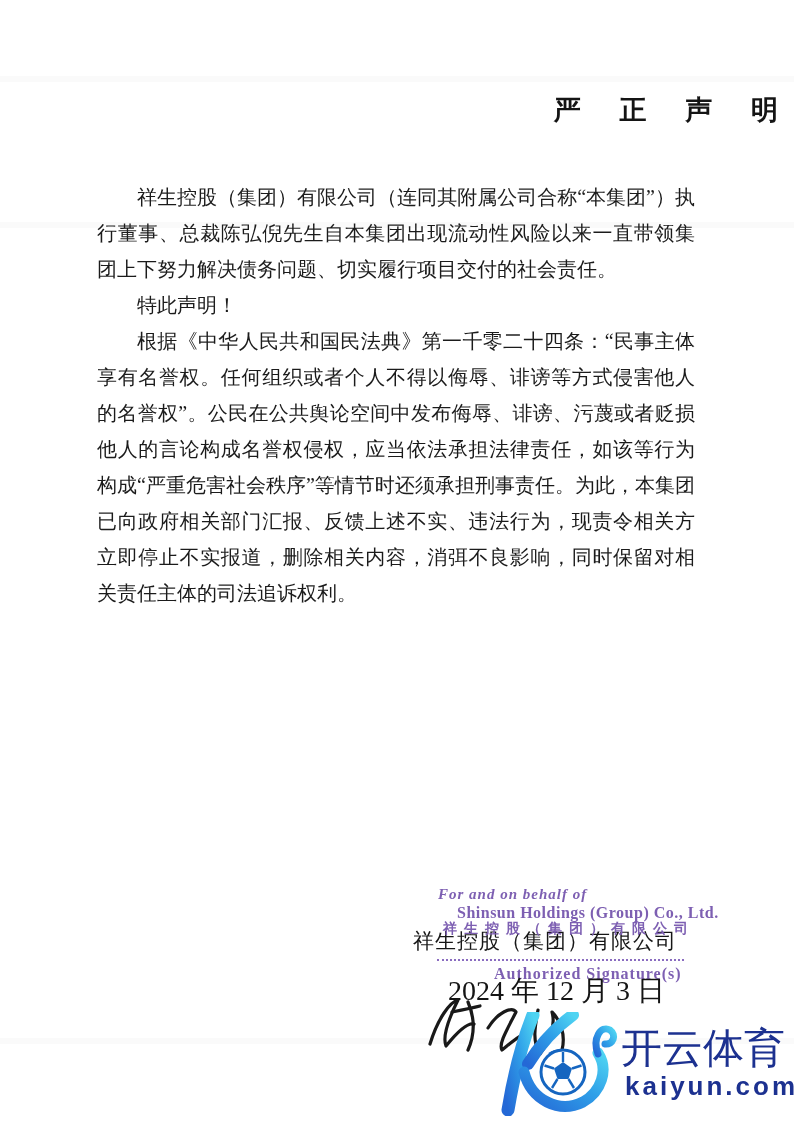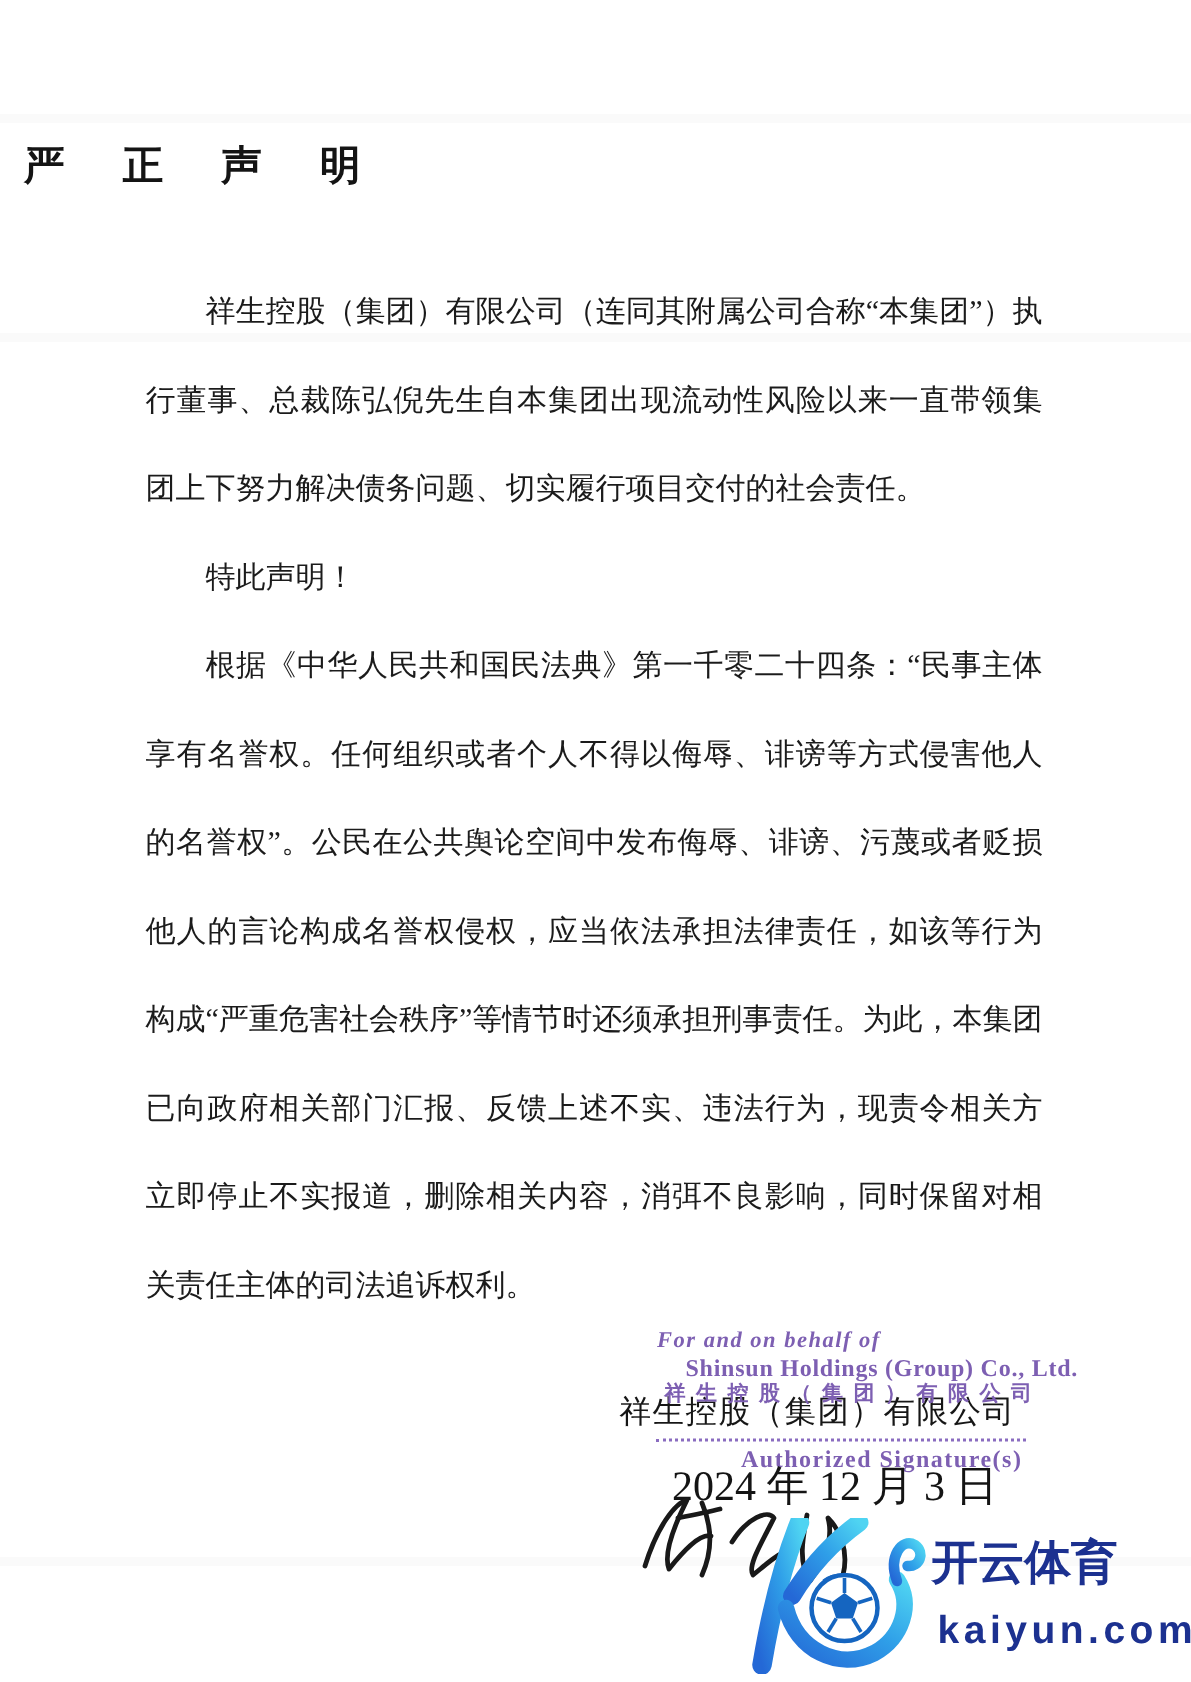--- a/index.html
+++ b/index.html
@@ -7,45 +7,45 @@
     position:relative;
     width:794px;height:1121px;
     background:#ffffff;
     overflow:hidden;
     font-family:"Liberation Serif","DejaVu Serif",serif;
     color:#1d1d1d;
   }
   .scan-band{position:absolute;left:0;width:100%;height:6px;background:rgba(0,0,0,0.018);}
   .doc-title{
     position:absolute;top:92px;left:0;width:100%;
-    text-align:left;
+    text-align:right;
     font-size:27px;font-weight:700;
     letter-spacing:16px;text-indent:16px;
     color:#141414;
   }
   .doc-body{
     position:absolute;top:179px;left:97px;width:598px;
-    font-size:20px;line-height:59px;
+    font-size:20px;line-height:36px;
     text-align:justify;
     color:#1b1b1b;
   }
   .doc-body p{margin:0;text-indent:2em;}
   .abs{position:absolute;}
   .stamp{color:#7d5fb2;text-align:center;}
   .stamp-en1{left:438px;top:886px;font-size:15px;font-style:italic;font-weight:600;letter-spacing:1px;}
   .stamp-en2{left:436px;top:904px;font-size:16px;font-weight:700;letter-spacing:0.5px;margin-left:21px;}
   .stamp-cn{left:443px;top:920px;font-size:14px;font-weight:600;letter-spacing:7px;white-space:nowrap;}
   .company-black{left:413px;top:927px;font-size:21px;letter-spacing:1px;color:#161616;white-space:nowrap;}
   .stamp-dotted{left:437px;top:959px;width:247px;height:0;border-top:2px dotted #8a6cc0;}
   .stamp-auth{left:494px;top:965px;font-size:16px;font-weight:600;letter-spacing:1px;}
   .sig-date{left:448px;top:972px;font-size:28px;color:#141414;white-space:nowrap;}
   .handwriting{left:422px;top:992px;}
   .wm-k{left:497px;top:1012px;}
   .wm-cn{left:621px;top:1021px;font-family:"Liberation Sans","DejaVu Sans",sans-serif;
-         font-size:31px;font-weight:700;color:#1c3190;letter-spacing:0px;white-space:nowrap;}
+         font-size:41px;font-weight:400;color:#1c3190;letter-spacing:0px;white-space:nowrap;}
   .wm-url{left:625px;top:1071px;font-family:"Liberation Sans","DejaVu Sans",sans-serif;
           font-size:26px;font-weight:800;color:#1c3190;letter-spacing:3px;white-space:nowrap;}
 </style>
 </head>
 <body>
 
 <div class="page">
 
   <div class="scan-band" style="top:76px;"></div>
   <div class="scan-band" style="top:222px;"></div>

